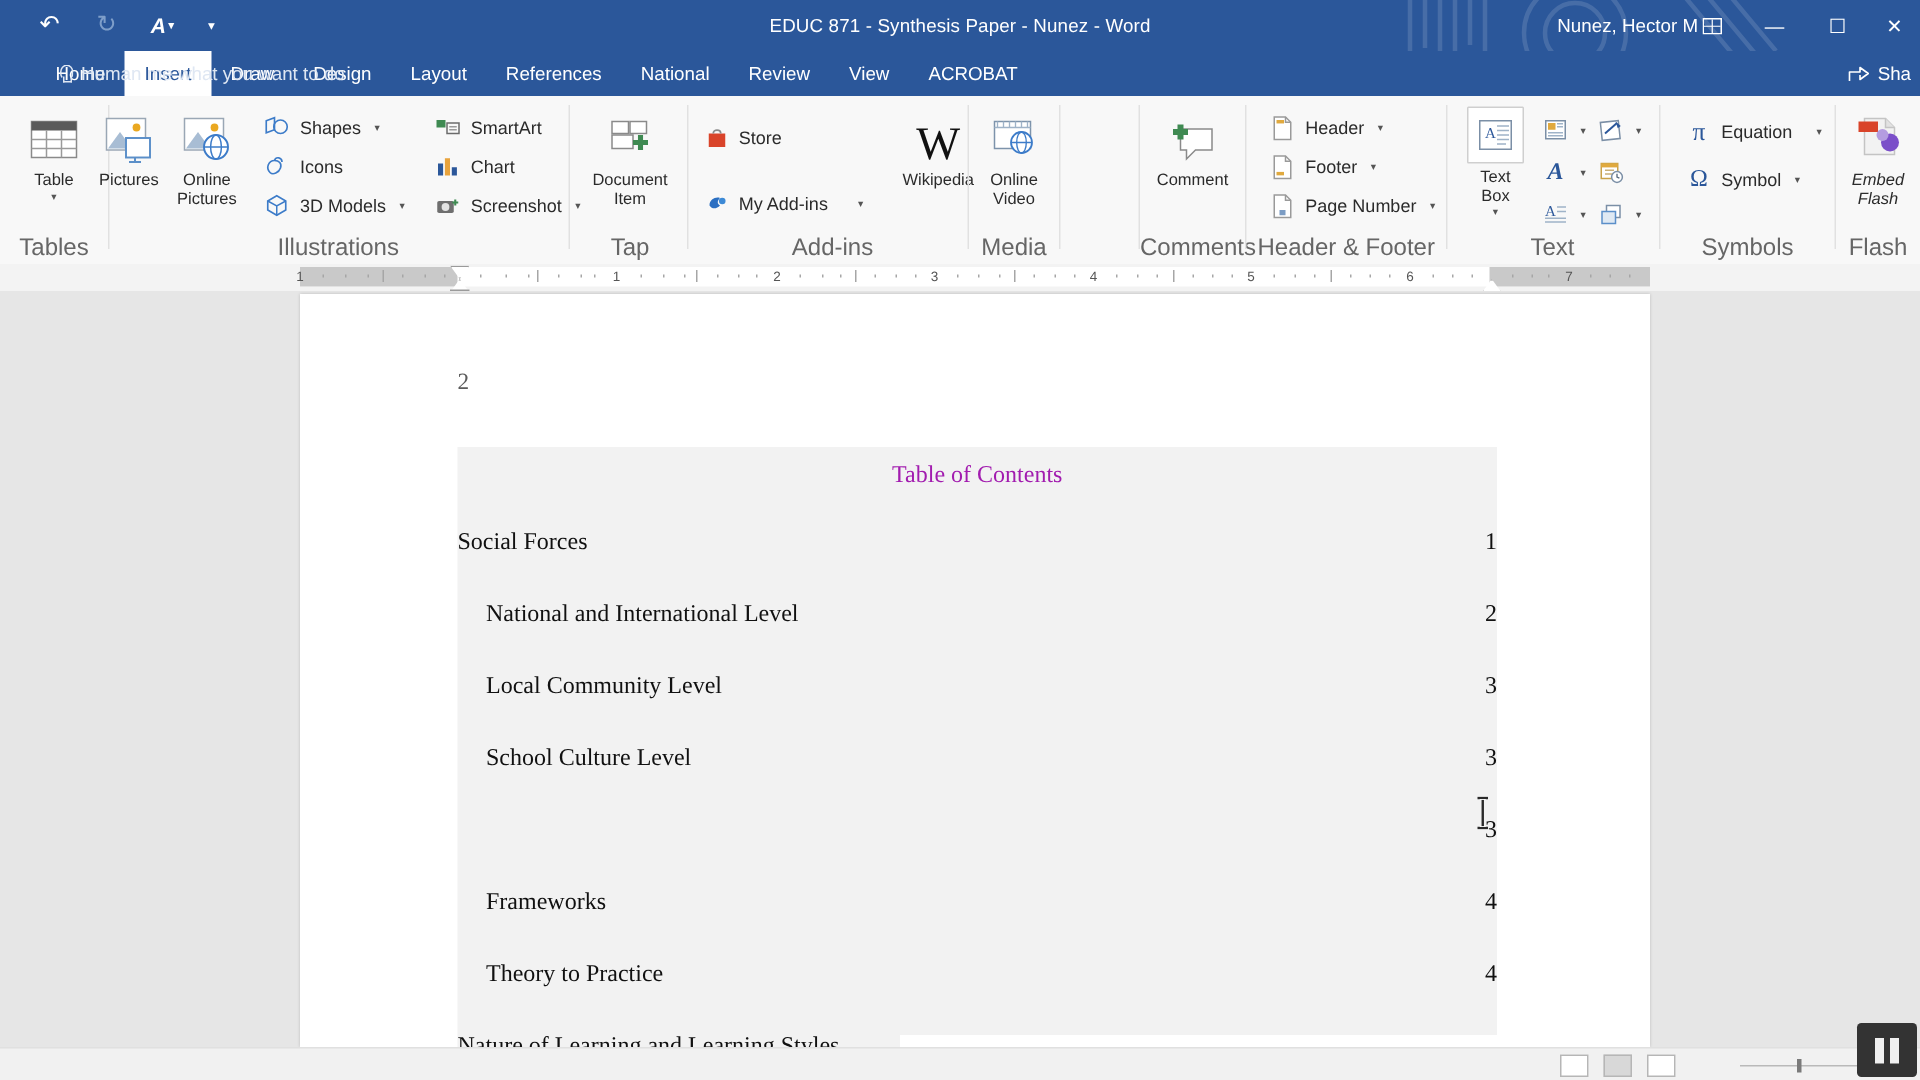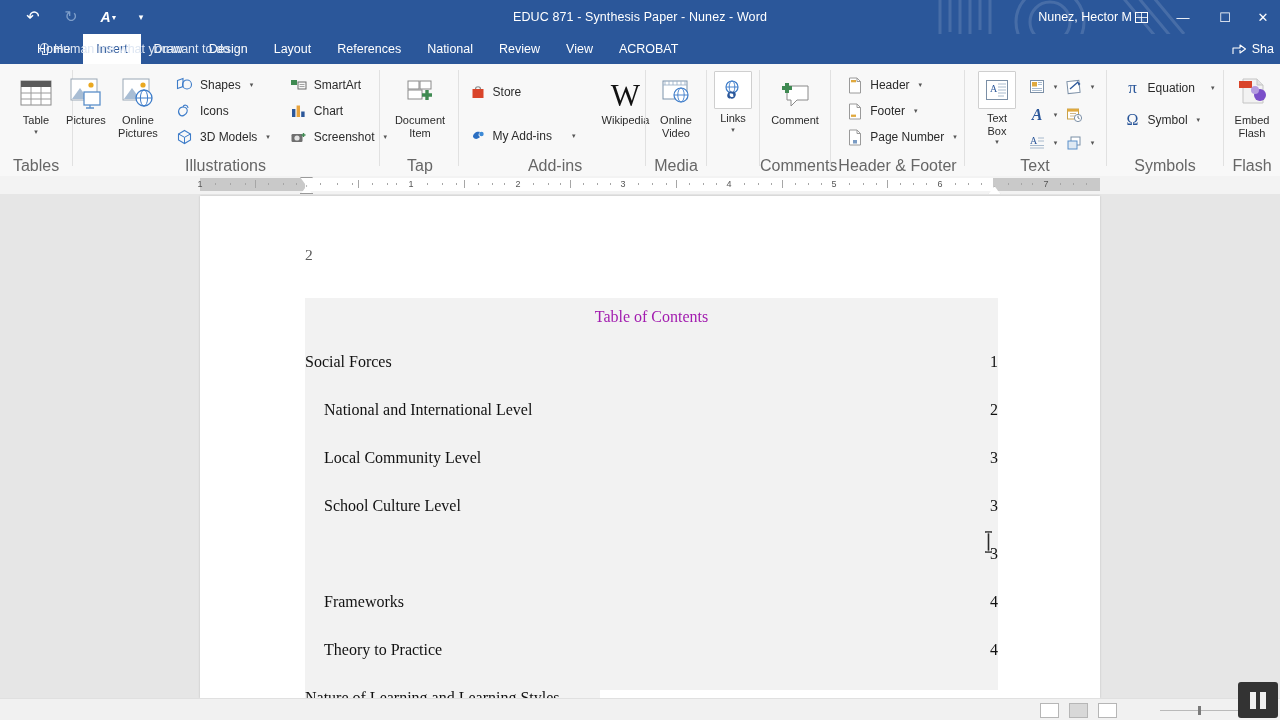--- a/index.html
+++ b/index.html
@@ -449,35 +449,20 @@
           </div>
           <div class="bl">Online
 Video</div>
         </div>
       </div>
       <div class="glabel">Media</div>
     </div>
     <div class="gsep" style="left:706px;"></div>
 
     <div class="rgroup" style="left:707px;width:52px;">
-      <div class="gbody">
-        <div class="bigbtn framed" style="width:48px;">
-          <div class="bi">
-            <svg width="24" height="24" viewBox="0 0 24 24">
-              <circle cx="11" cy="9" r="6" fill="none" stroke="#3d7cc9" stroke-width="1.2"></circle>
-              <ellipse cx="11" cy="9" rx="2.8" ry="6" fill="none" stroke="#3d7cc9" stroke-width="0.9"></ellipse>
-              <path d="M5 9 L17 9" stroke="#3d7cc9" stroke-width="0.9"></path>
-              <path d="M8 16 a3 3 0 1 0 4 -2" fill="none" stroke="#2b579a" stroke-width="1.6"></path>
-              <path d="M13 18 a3 3 0 1 0 -4 2" fill="none" stroke="#2b579a" stroke-width="1.6"></path>
-            </svg>
-          </div>
-          <div class="bl">Links</div>
-          <div class="bcar">▾</div>
-        </div>
-      </div>
       <div class="glabel"></div>
     </div>
     <div class="gsep" style="left:759px;"></div>
 
     <div class="rgroup" style="left:760px;width:70px;">
       <div class="gbody">
         <div class="bigbtn" style="width:66px;">
           <div class="bi">
             <svg width="40" height="34" viewBox="0 0 40 34">
               <path d="M12 9 L33 9 L33 23 L22 23 L16 29 L16 23 L12 23 Z" fill="#fff" stroke="#8a8a8a"></path>
@@ -617,21 +602,21 @@
             <span class="cr">▾</span>
           </div>
         </div>
       </div>
       <div class="glabel">Symbols</div>
     </div>
     <div class="gsep" style="left:1223px;"></div>
 
     <div class="rgroup" style="left:1224px;width:56px;">
       <div class="gbody">
-        <div class="bigbtn" style="width:54px;">
+        <div class="bigbtn" style="width:54px;font-style:italic;">
           <div class="bi">
             <svg width="38" height="34" viewBox="0 0 38 34">
               <path d="M10 2 L24 2 L30 8 L30 26 L10 26 Z" fill="#f2f2f2" stroke="#c4c4c4"></path>
               <path d="M24 2 L24 8 L30 8" fill="#e2e2e2" stroke="#c4c4c4"></path>
               <rect x="6" y="4" width="13" height="7" fill="#d9442a"></rect>
               <circle cx="27" cy="18" r="6" fill="#7b4fc9"></circle>
               <circle cx="22" cy="13" r="4" fill="#b49ce0"></circle>
             </svg>
           </div>
           <div class="bl">Embed

